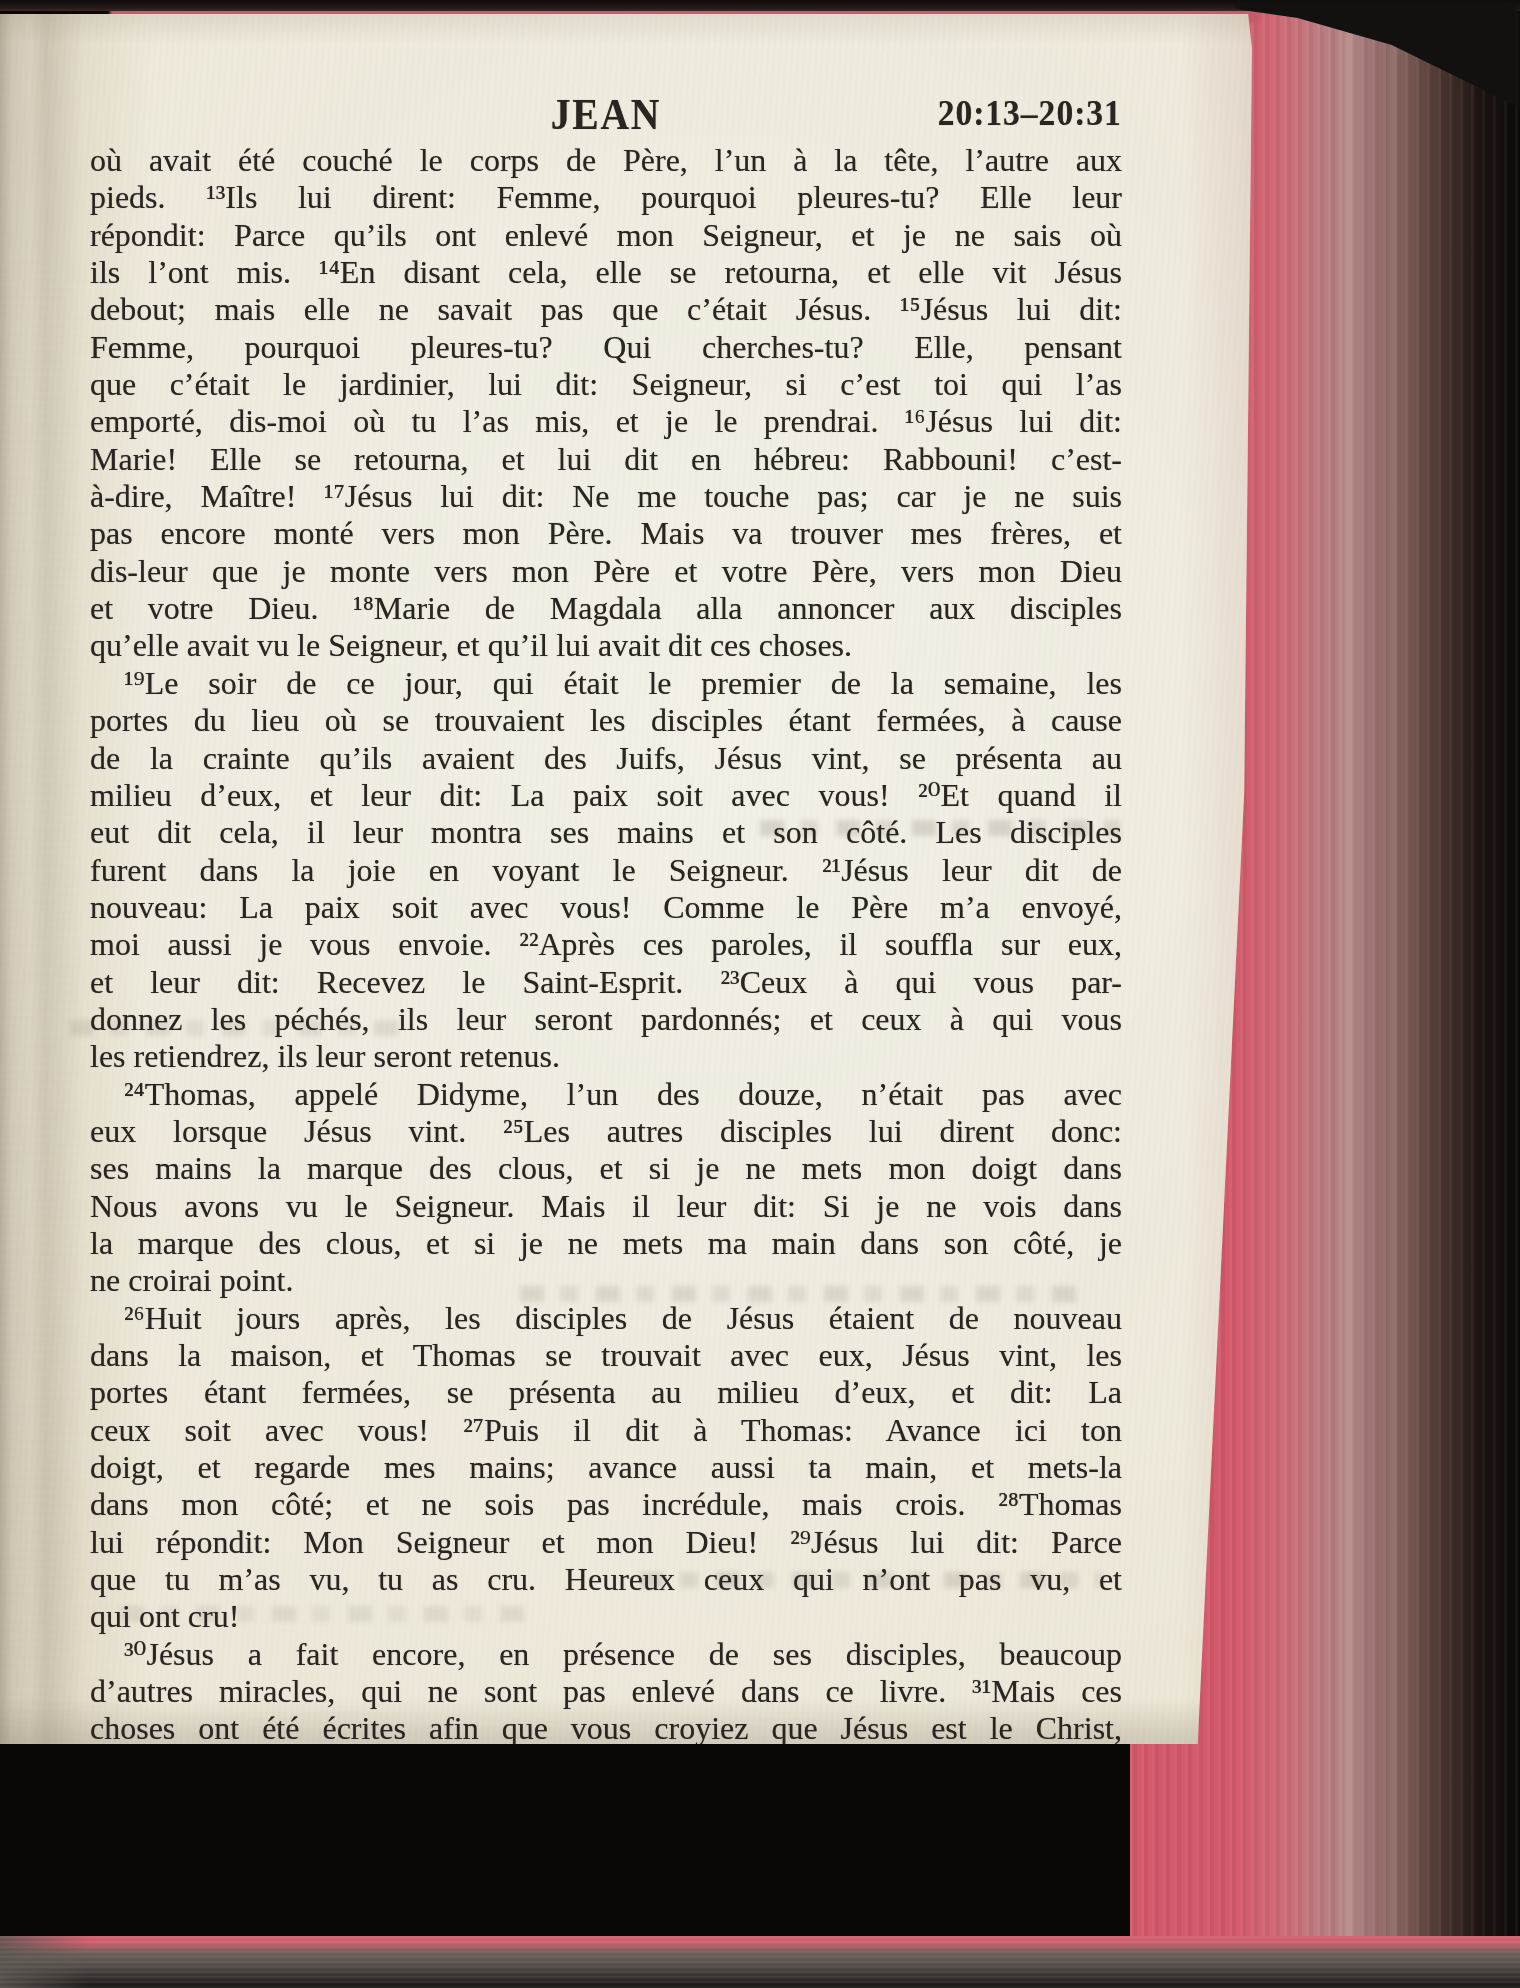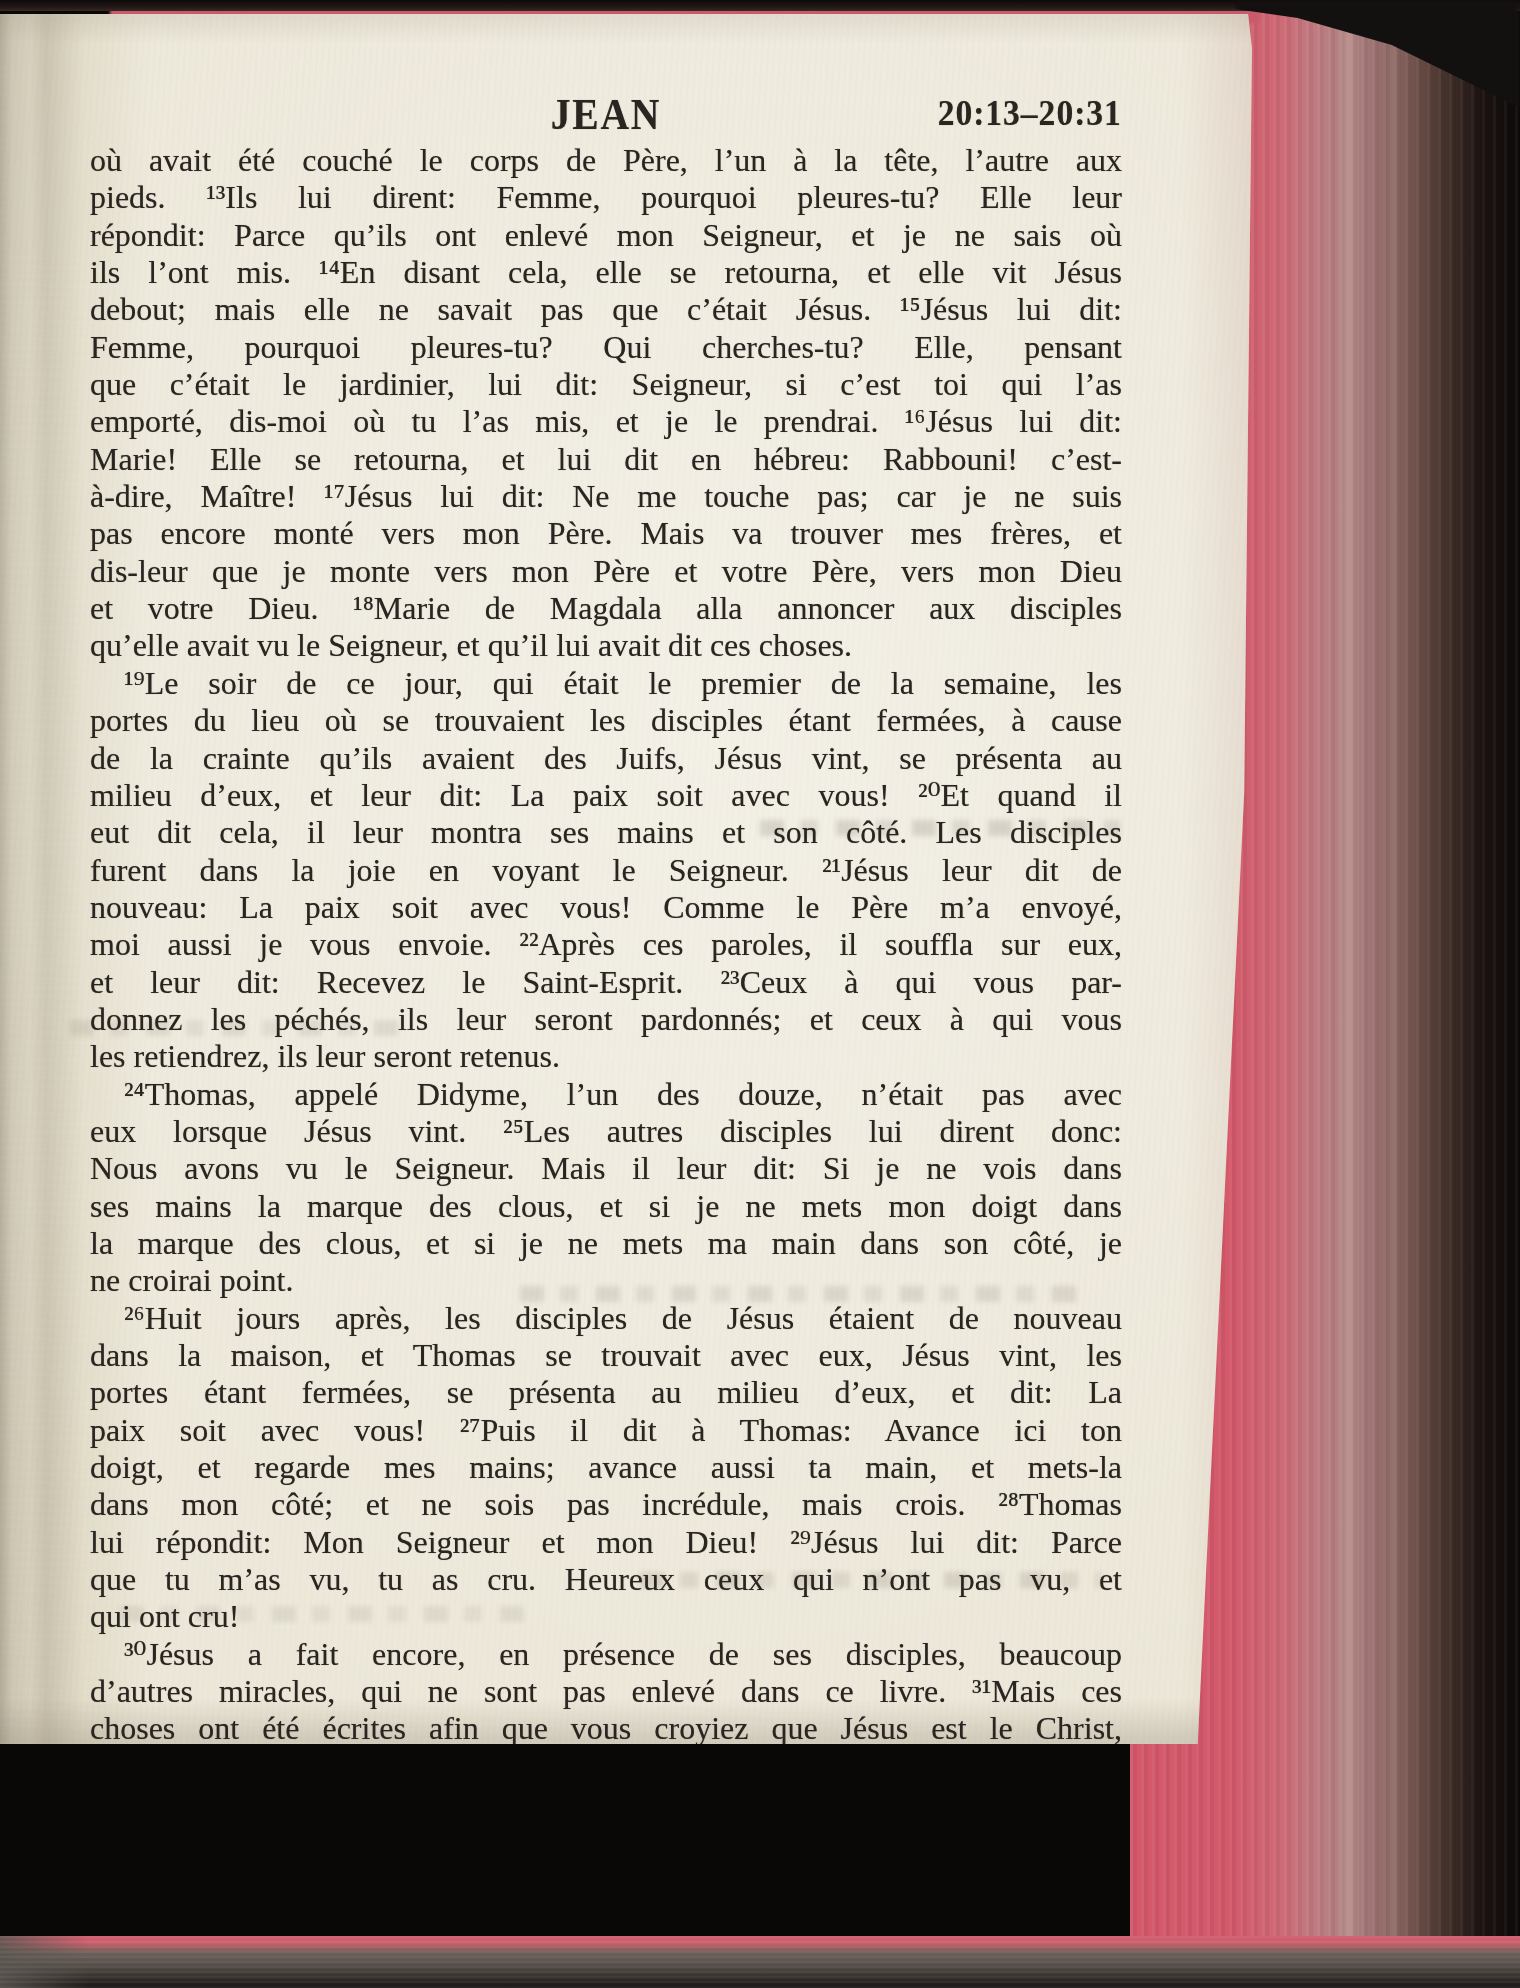--- a/index.html
+++ b/index.html
@@ -189,28 +189,28 @@
         <div class="line">milieu d’eux, et leur dit: La paix soit avec vous! ²⁰Et quand il</div>
         <div class="line">eut dit cela, il leur montra ses mains et son côté. Les disciples</div>
         <div class="line">furent dans la joie en voyant le Seigneur. ²¹Jésus leur dit de</div>
         <div class="line">nouveau: La paix soit avec vous! Comme le Père m’a envoyé,</div>
         <div class="line">moi aussi je vous envoie. ²²Après ces paroles, il souffla sur eux,</div>
         <div class="line">et leur dit: Recevez le Saint-Esprit. ²³Ceux à qui vous par-</div>
         <div class="line">donnez les péchés, ils leur seront pardonnés; et ceux à qui vous</div>
         <div class="line last">les retiendrez, ils leur seront retenus.</div>
         <div class="line first">²⁴Thomas, appelé Didyme, l’un des douze, n’était pas avec</div>
         <div class="line">eux lorsque Jésus vint. ²⁵Les autres disciples lui dirent donc:</div>
+        <div class="line">ses mains la marque des clous, et si je ne mets mon doigt dans</div>
         <div class="line">Nous avons vu le Seigneur. Mais il leur dit: Si je ne vois dans</div>
-        <div class="line">ses mains la marque des clous, et si je ne mets mon doigt dans</div>
         <div class="line">la marque des clous, et si je ne mets ma main dans son côté, je</div>
         <div class="line last">ne croirai point.</div>
         <div class="line first">²⁶Huit jours après, les disciples de Jésus étaient de nouveau</div>
         <div class="line">dans la maison, et Thomas se trouvait avec eux, Jésus vint, les</div>
         <div class="line">portes étant fermées, se présenta au milieu d’eux, et dit: La</div>
-        <div class="line">paix soit avec vous! ²⁷Puis il dit à Thomas: Avance ici ton</div>
+        <div class="line">ceux soit avec vous! ²⁷Puis il dit à Thomas: Avance ici ton</div>
         <div class="line">doigt, et regarde mes mains; avance aussi ta main, et mets-la</div>
         <div class="line">dans mon côté; et ne sois pas incrédule, mais crois. ²⁸Thomas</div>
         <div class="line">lui répondit: Mon Seigneur et mon Dieu! ²⁹Jésus lui dit: Parce</div>
         <div class="line">que tu m’as vu, tu as cru. Heureux ceux qui n’ont pas vu, et</div>
         <div class="line last">qui ont cru!</div>
         <div class="line first">³⁰Jésus a fait encore, en présence de ses disciples, beaucoup</div>
         <div class="line">d’autres miracles, qui ne sont pas enlevé dans ce livre. ³¹Mais ces</div>
         <div class="line">choses ont été écrites afin que vous croyiez que Jésus est le Christ,</div>
         <div class="line last">le Fils de Dieu, et qu’en croyant vous ayez la vie en son nom.</div>
       </div>

